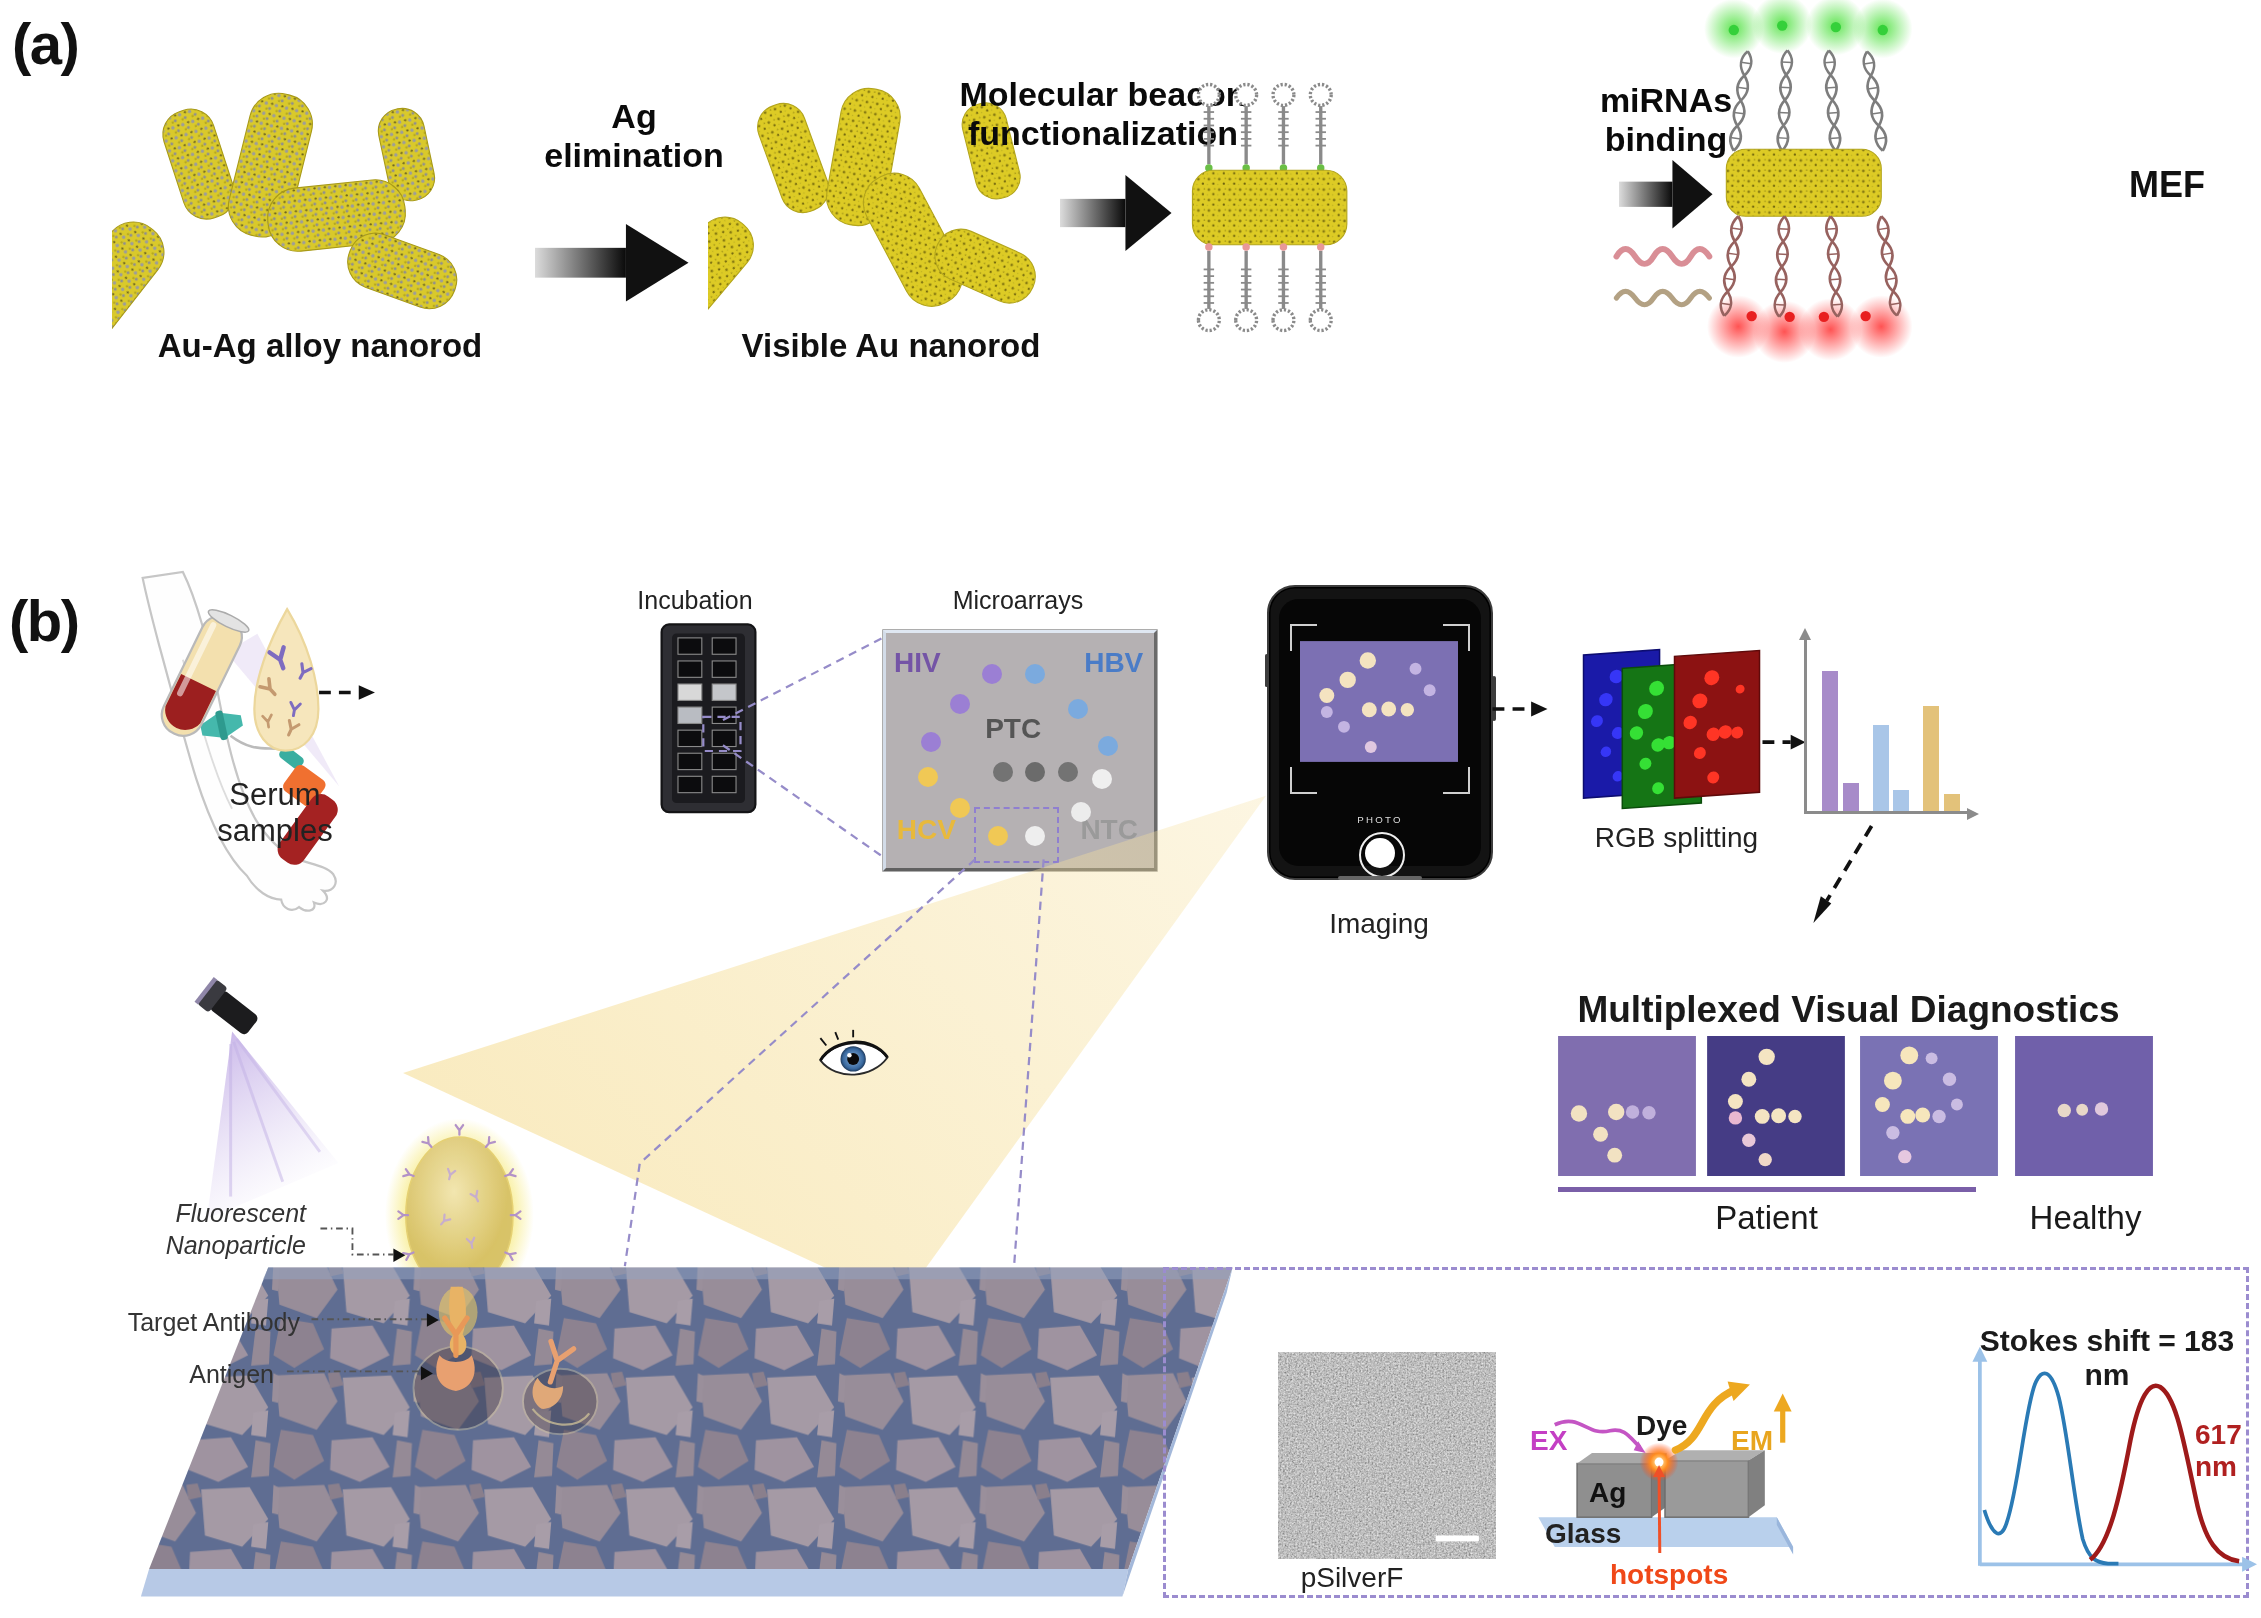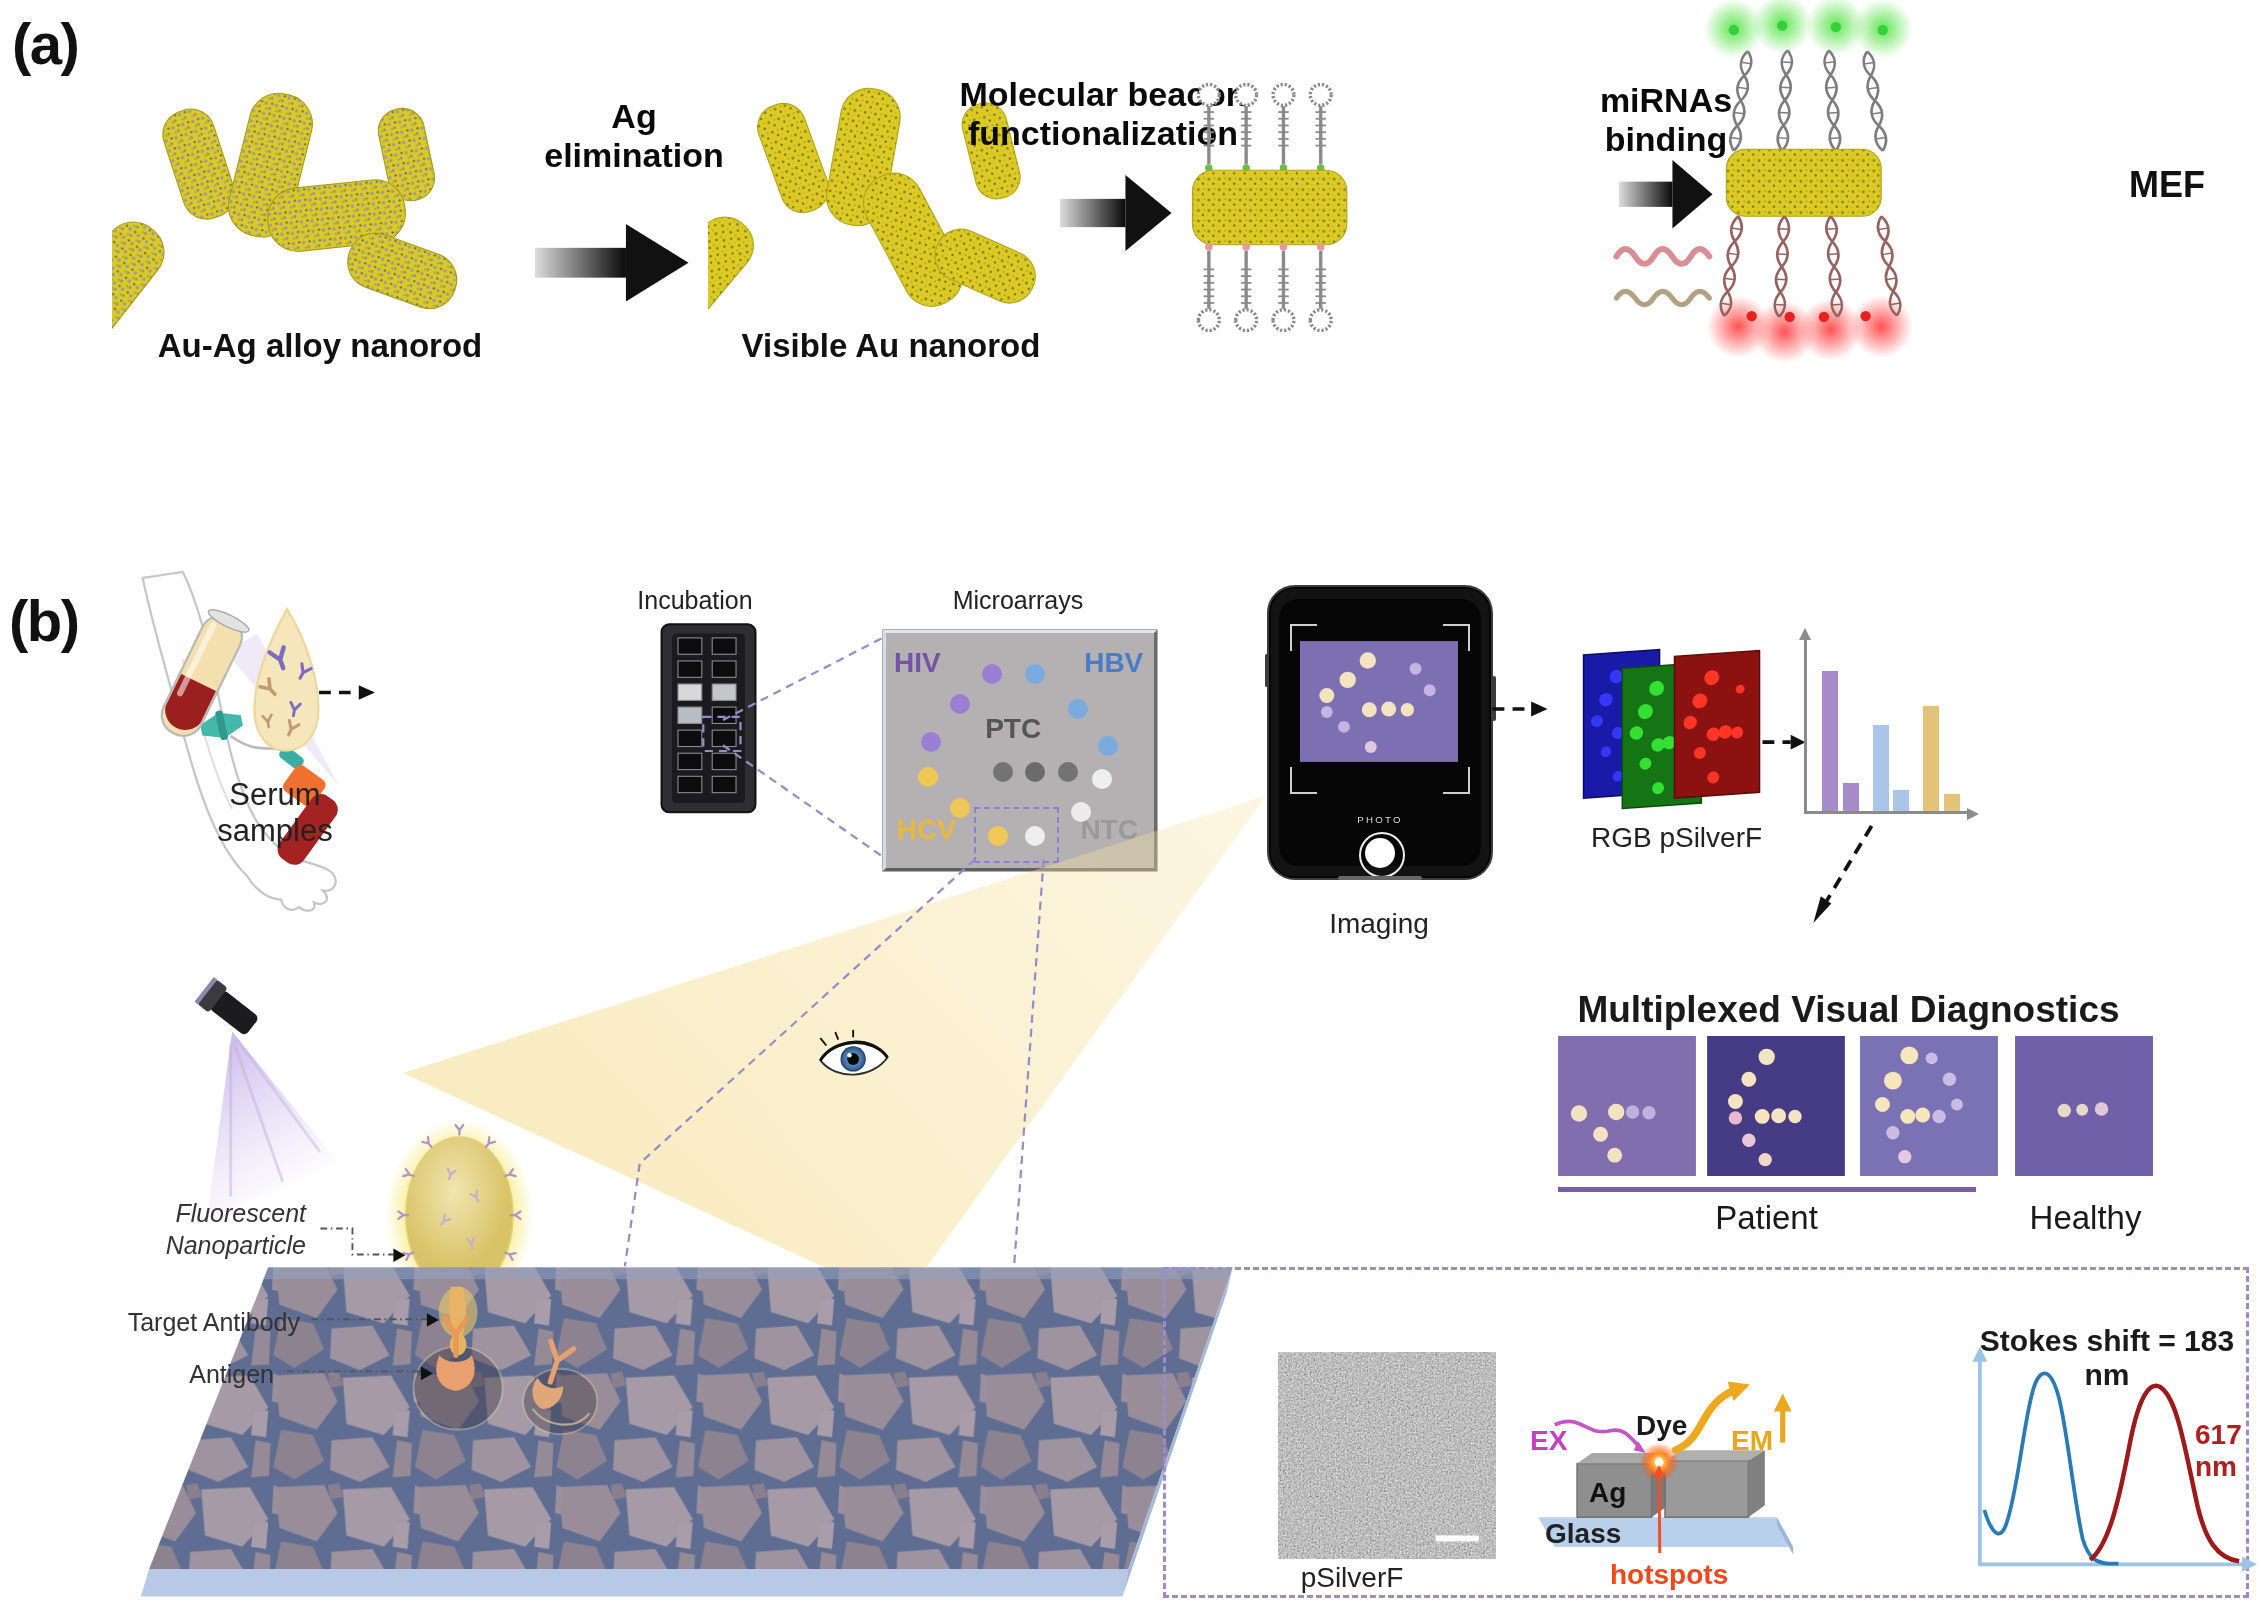--- a/index.html
+++ b/index.html
@@ -447,21 +447,21 @@
           <circle cx="21" cy="90" r="9"></circle>
         <circle cx="52" cy="108" r="9"></circle>
           <circle cx="68" cy="106" r="9"></circle>
           <circle cx="84" cy="108" r="8"></circle>
         <circle cx="34" cy="132" r="8"></circle>
           <circle cx="52" cy="166" r="8"></circle>
           <circle cx="88" cy="50" r="6"></circle>
       </g>
     </g>
   </svg>
-  <div class="abs lblB ctr" style="left:1587px;top:822px;width:179px;font-size:28px;">RGB pSilverF</div>
+  <div class="abs lblB ctr" style="left:1587px;top:822px;width:179px;font-size:28px;">RGB splitting</div>
 
   <svg class="abs" style="left:1761px;top:731px;" width="46" height="22.4" viewBox="0 0 62 30">
     <line x1="2" y1="15" x2="40" y2="15" class="arr-dash"></line>
       <polygon points="40,5 60,15 40,25" fill="#111"></polygon>
   </svg>
 
   <div id="barbox" class="abs" style="left:1804px;top:640px;width:160px;height:171px;">
     <div class="yarr"></div>
     <div class="xarr"></div>
     <div style="position:absolute;inset:0;">

